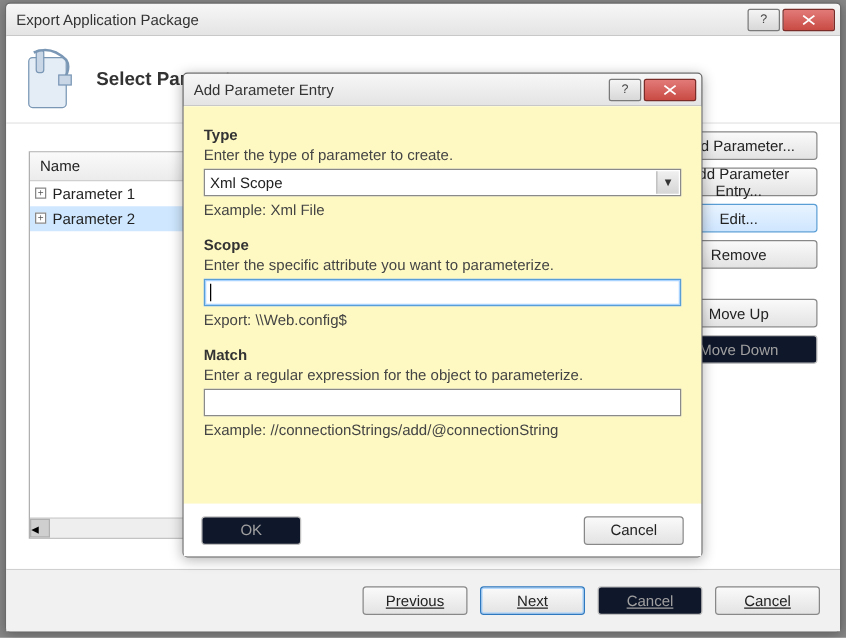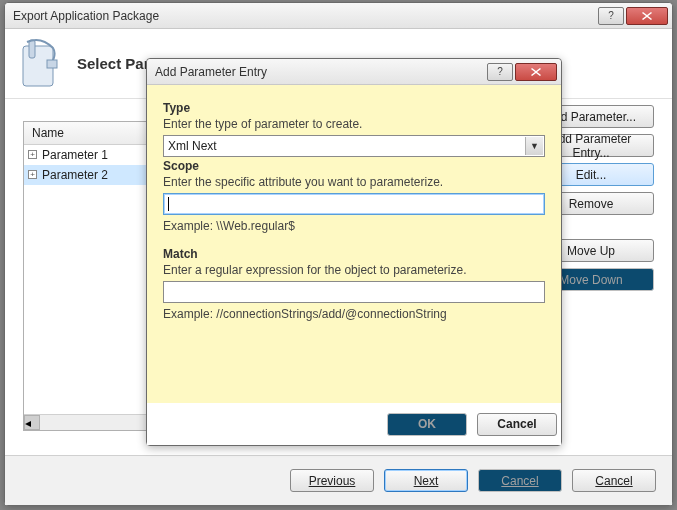--- a/index.html
+++ b/index.html
@@ -57,21 +57,21 @@
   }
   .tree-scroll-h .thumb { background:#cfcfcf; height:100%; flex:0 0 16px; border:1px solid #b0b0b0;}
   .side-btns { position:absolute; right:18px; top:6px; width:126px; display:flex; flex-direction:column; gap:6px; }
   .side-btns .spacer { height:12px; }
   .btn {
     height:23px; border:1px solid #888; border-radius:3px;
     background:linear-gradient(to bottom,#fafafa,#e3e3e3);
     color:#222; padding:0 10px; cursor:default; text-align:center;
     display:flex; align-items:center; justify-content:center;
   }
-  .btn.disabled { color:#a0a0a0; border-color:#c0c0c0; background:#0c4a6e; }
+  .btn.disabled { color:#a0a0a0; border-color:#c0c0c0; background:#0f172a; }
   .btn.default { border-color:#2e78c0; box-shadow:0 0 0 1px #9fd0ff inset; }
   .btn.highlight { background:linear-gradient(to bottom,#e8f3ff,#cfe6ff); border-color:#5a9ed6;}
   .footer {
     height:50px; background:#f1f1f1; border-top:1px solid #d0d0d0;
     display:flex; align-items:center; justify-content:flex-end; gap:10px; padding:0 16px;
   }
   .footer .btn { width:84px;text-decoration:underline; }
   
   .modal { left:146px; top:58px; width:416px; height:388px; border-radius:4px; }
   .modal .body { flex:1; padding:14px 16px 8px 16px; background:#fef9c3; color:#333; overflow:hidden;}
@@ -86,22 +86,22 @@
   .caret-text { flex:1; color:#222; }
   .caret-blink { width:1px; height:14px; background:#000; animation:blink 1s step-end infinite; margin-right:auto;}
   @keyframes blink { 50% { opacity:0; } }
   .select .arrow {
     width:18px; height:18px; margin:-2px -3px -2px 4px;
     background:linear-gradient(to bottom,#f0f0f0,#d6d6d6);
     border-left:1px solid #b0b0b0; display:flex; align-items:center; justify-content:center;
     font-size:9px; color:#333;
   }
   .modal-footer {
-    height:42px; display:flex; align-items:center; justify-content:flex-end; gap:10px;
-    padding:0 4px; background:#fff;font-weight:bold;
+    height:42px; display:flex; align-items:center; justify-content:space-between; gap:10px;
+    padding:0 14px; background:#fff;
   }
   .modal-footer .btn { width:80px; }
 </style>
 </head>
 <body>
 
 <div class="window main-window">
   <div class="titlebar">
     <span class="title">Export Application Package</span>
     <div class="win-btns">
@@ -168,31 +168,32 @@
             <path d="M1 0L5 3 9 0 10 1 6 4 10 7 9 8 5 5 1 8 0 7 4 4 0 1Z" fill="#fff"></path>
           </svg>
       </div>
     </div>
   </div>
   <div class="body">
 
     <div class="sect-label">Type</div>
     <div class="sect-desc">Enter the type of parameter to create.</div>
     <div class="select">
-      <span class="caret-text">Xml Next</span>
+      <span class="caret-text">Xml Scope</span>
       <span class="arrow">▼</span>
     </div>
+    <div class="sect-example">Example: Xml File</div>
 
     <div class="sect-label">Scope</div>
     <div class="sect-desc">Enter the specific attribute you want to parameterize.</div>
     <div class="input focus">
       <span class="caret-blink"></span>
       <span></span>
     </div>
-    <div class="sect-example">Example: \\Web.regular$</div>
+    <div class="sect-example">Export: \\Web.config$</div>
 
     <div class="sect-label">Match</div>
     <div class="sect-desc">Enter a regular expression for the object to parameterize.</div>
     <div class="input">
       <span></span>
     </div>
     <div class="sect-example" style="margin-bottom:4px">Example: //connectionStrings/add/@connectionString</div>
 
   </div>
   <div class="modal-footer">

